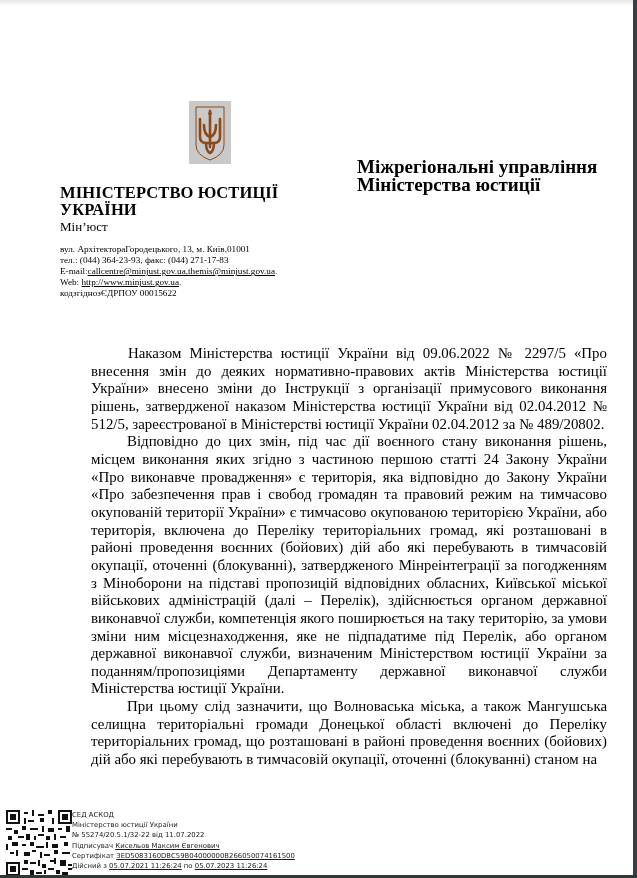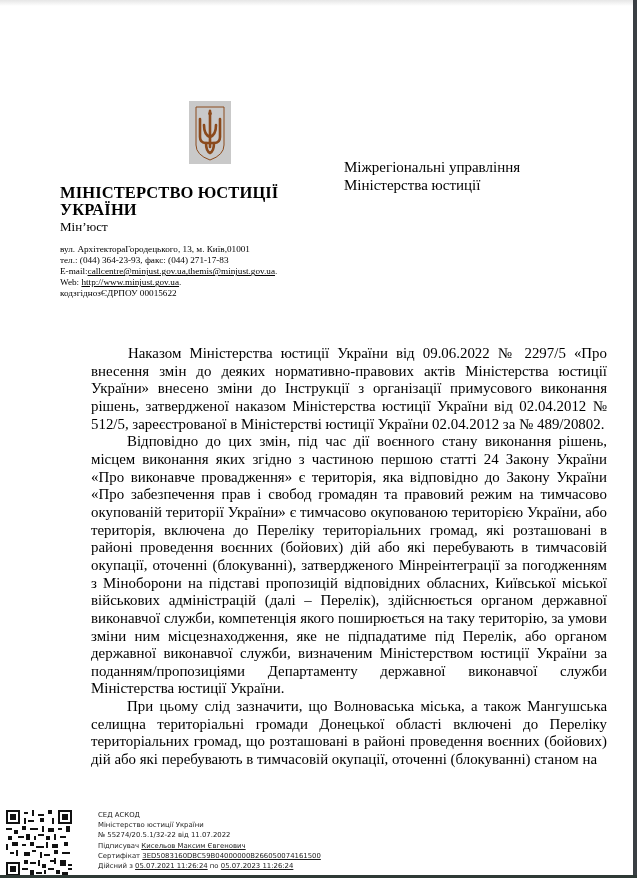--- a/index.html
+++ b/index.html
@@ -30,38 +30,38 @@
   .ministry-block {
     position: absolute; left: 60px; top: 184px; width: 300px; text-align: left;
   }
   .ministry-title {
     font-weight: bold; font-size: 16.5px; line-height: 17px; letter-spacing: 0.1px;
   }
   .ministry-short { font-size: 13px; line-height: 15px; margin-top: 1px; }
   .contacts { font-size: 9.2px; line-height: 11.1px; margin-top: 10px; }
   .contacts .u { text-decoration: underline; }
   .addressee {
-    position: absolute; left: 344px; top: 158px;
-    font-weight: normal; font-size: 15px; line-height: 18px;
+    position: absolute; left: 357px; top: 158px;
+    font-weight: bold; font-size: 19px; line-height: 18px;
   }
   
   .body-text {
     position: absolute; left: 91px; top: 345px; width: 516px;
     font-size: 14.9px; line-height: 17.65px; text-align: justify;
     text-align-last: left;
   }
   .body-text p { margin: 0; text-indent: 36px; }
   .body-text p.first { text-indent: 37px; }
   
   .qr {
     position: absolute; left: 6px; top: 810px; width: 66px; height: 66px;
   }
   .qr svg { display: block; width: 66px; height: 66px; }
   .stamp {
-    position: absolute; left: 98px; top: 810px;
+    position: absolute; left: 72px; top: 810px;
     font-family: "DejaVu Sans", "Liberation Sans", sans-serif;
     font-size: 6.9px; line-height: 10.2px; color: #1a1a1a;
   }
   .stamp .bold { font-weight: normal; }
   .stamp .u { text-decoration: underline; margin-top: 16px; }
 </style>
 </head>
 <body>
 
 <div class="top-shadow"></div>

